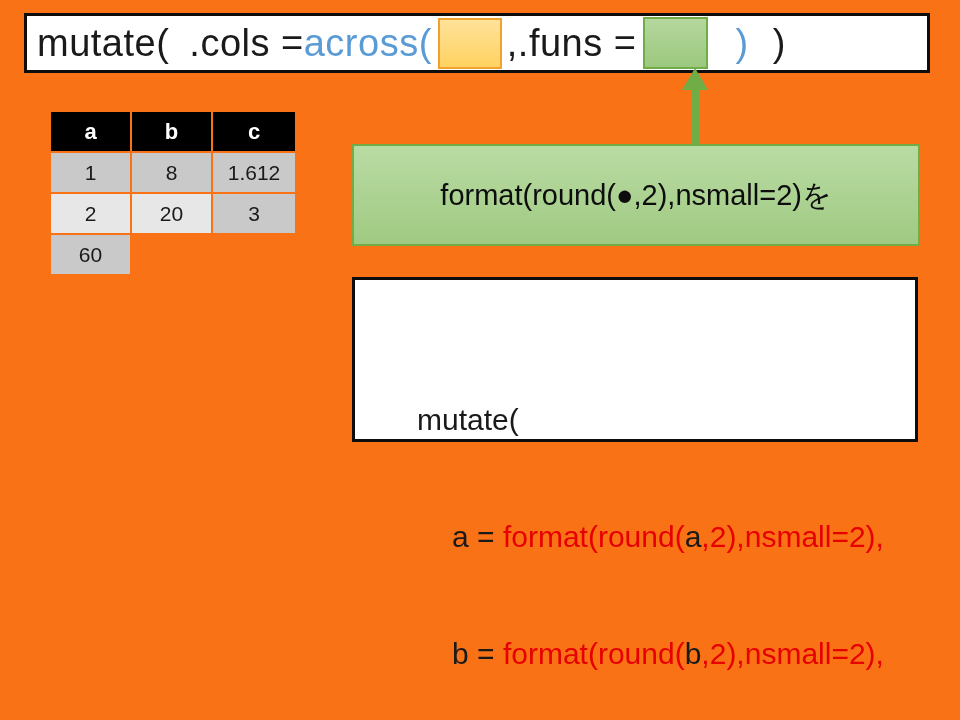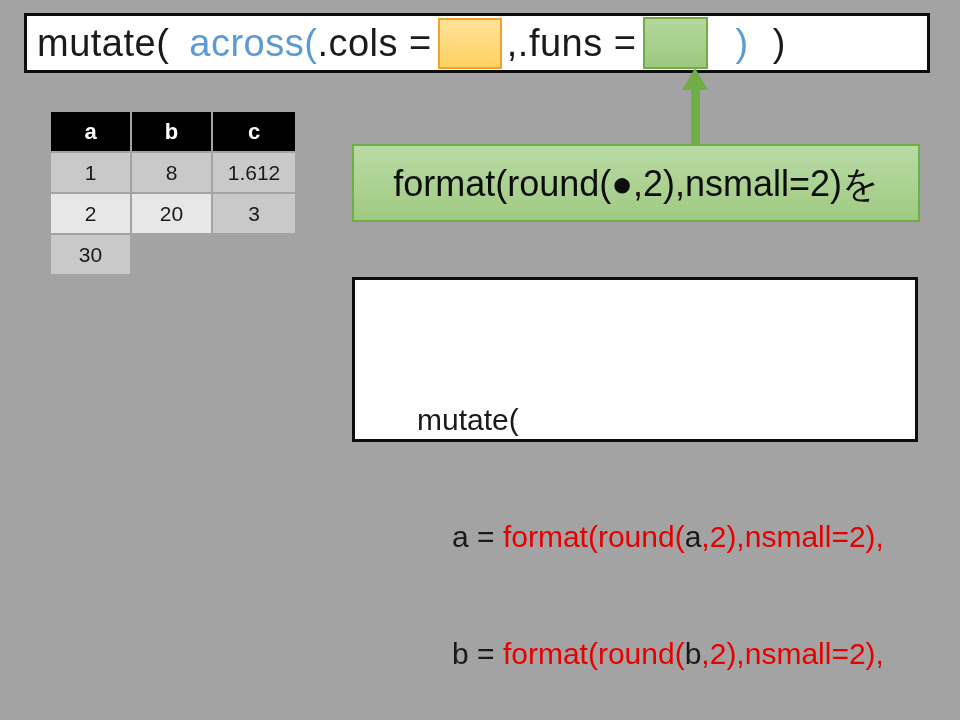--- a/index.html
+++ b/index.html
@@ -1,17 +1,17 @@
 <!DOCTYPE html>
 <html><head>
 <meta charset="utf-8">
 <style>
   html,body{margin:0;padding:0;background:#fff;}
   .slide{
-    position:relative;width:960px;height:720px;background:#a3a3a3;overflow:hidden;
+    position:relative;width:960px;height:720px;background:#f97316;overflow:hidden;
     font-family:"Liberation Sans", sans-serif;color:#111;
   }
 
   
   .formula-bar{
     position:absolute;left:24px;top:13px;width:906px;height:60px;
     box-sizing:border-box;border:3px solid #0d0d0d;background:#fff;
     display:flex;align-items:center;padding-left:10px;
     font-size:38px;letter-spacing:0.5px;white-space:pre;
   }
@@ -36,25 +36,25 @@
     display:grid;grid-template-columns:79px 79px 82px;grid-auto-rows:39px;gap:2px;
   }
   .cell{display:flex;align-items:center;justify-content:center;}
   .th{background:#000;color:#fff;font-weight:bold;font-size:22px;}
   .td{font-size:21px;color:#1a1a1a;}
   .row-dark{background:#c9c9c9;}
   .row-light{background:#e8e7e7;}
 
   
   .callout{
-    position:absolute;left:352px;top:144px;width:568px;height:78px;
+    position:absolute;left:352px;top:144px;width:568px;height:102px;
     box-sizing:border-box;border:2px solid #70AD47;
     background:linear-gradient(180deg,#b9dba4 0%,#a0ca82 100%);
     display:flex;flex-direction:column;align-items:center;justify-content:center;
-    font-size:36px;line-height:37px;color:#0d0d0d;text-align:center;
+    font-size:29px;line-height:37px;color:#0d0d0d;text-align:center;
   }
 
   
   .arrow-shaft{
     position:absolute;left:691px;top:88px;width:9px;height:58px;background:#70AD47;
   }
   .arrow-head{
     position:absolute;left:682px;top:68px;width:0;height:0;
     border-left:13px solid transparent;border-right:13px solid transparent;
     border-bottom:22px solid #70AD47;
@@ -71,22 +71,22 @@
   .k{color:#1a1a1a;}
   .r{color:#e60000;}
 </style>
 </head>
 <body>
 
 <div class="slide">
 
   <div class="formula-bar">
     <span class="t black mr20">mutate(</span>
+    <span class="t black">.cols =</span>
     <span class="t blue">across(</span>
-    <span class="t black">.cols =</span>
     <span class="swatch orange"></span>
     <span class="t black" style="margin-left:5px;">,</span>
     <span class="t black" style="margin-left:0;">.funs =</span>
     <span class="swatch green"></span>
     <span class="t blue ml28">)</span>
     <span class="t black ml24">)</span>
   </div>
 
   <div class="data-table">
     <div class="cell th">a</div>
@@ -94,21 +94,21 @@
     <div class="cell th">c</div>
 
     <div class="cell td row-dark">1</div>
     <div class="cell td row-dark">8</div>
     <div class="cell td row-dark">1.612</div>
 
     <div class="cell td row-light">2</div>
     <div class="cell td row-light">20</div>
 
     <div class="cell td row-dark">3</div>
-    <div class="cell td row-dark">30</div>
+    <div class="cell td row-dark">60</div>
   </div>
 
   <div class="arrow-head"></div>
   <div class="arrow-shaft"></div>
 
   <div class="callout">
     <div>format(round(●,2),nsmall=2)を</div>
   </div>
 
   <div class="code-box">

